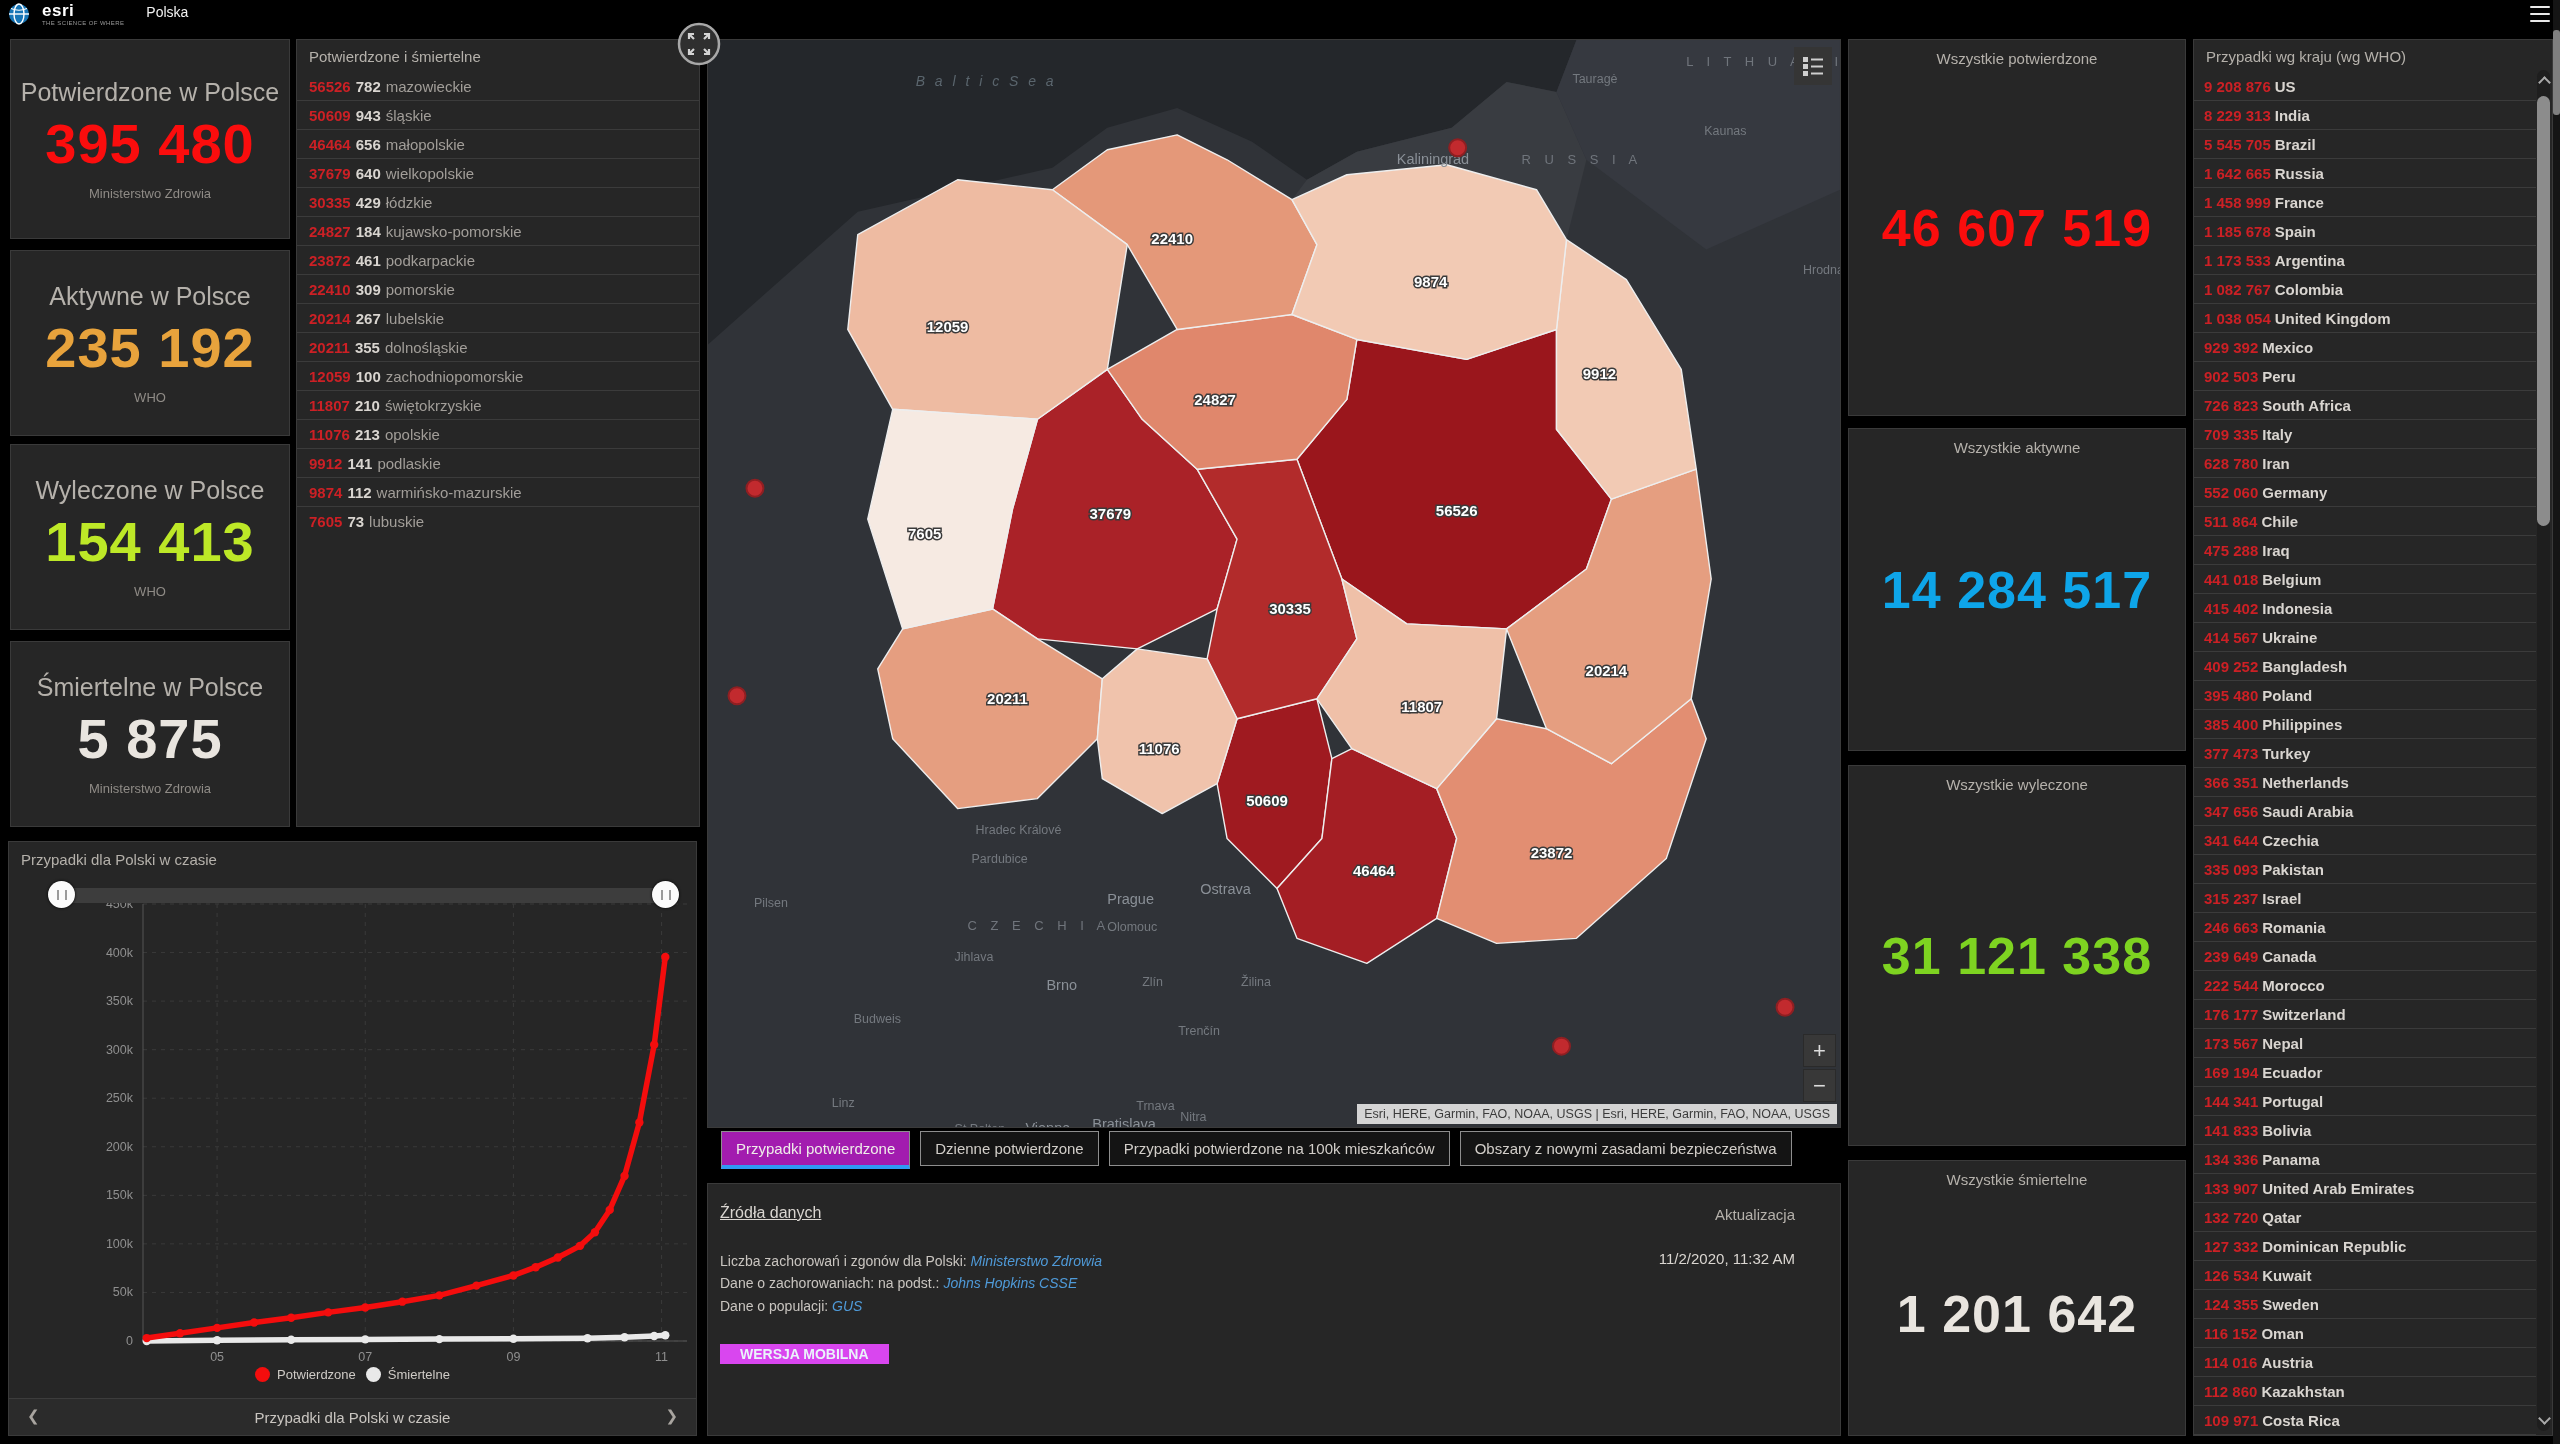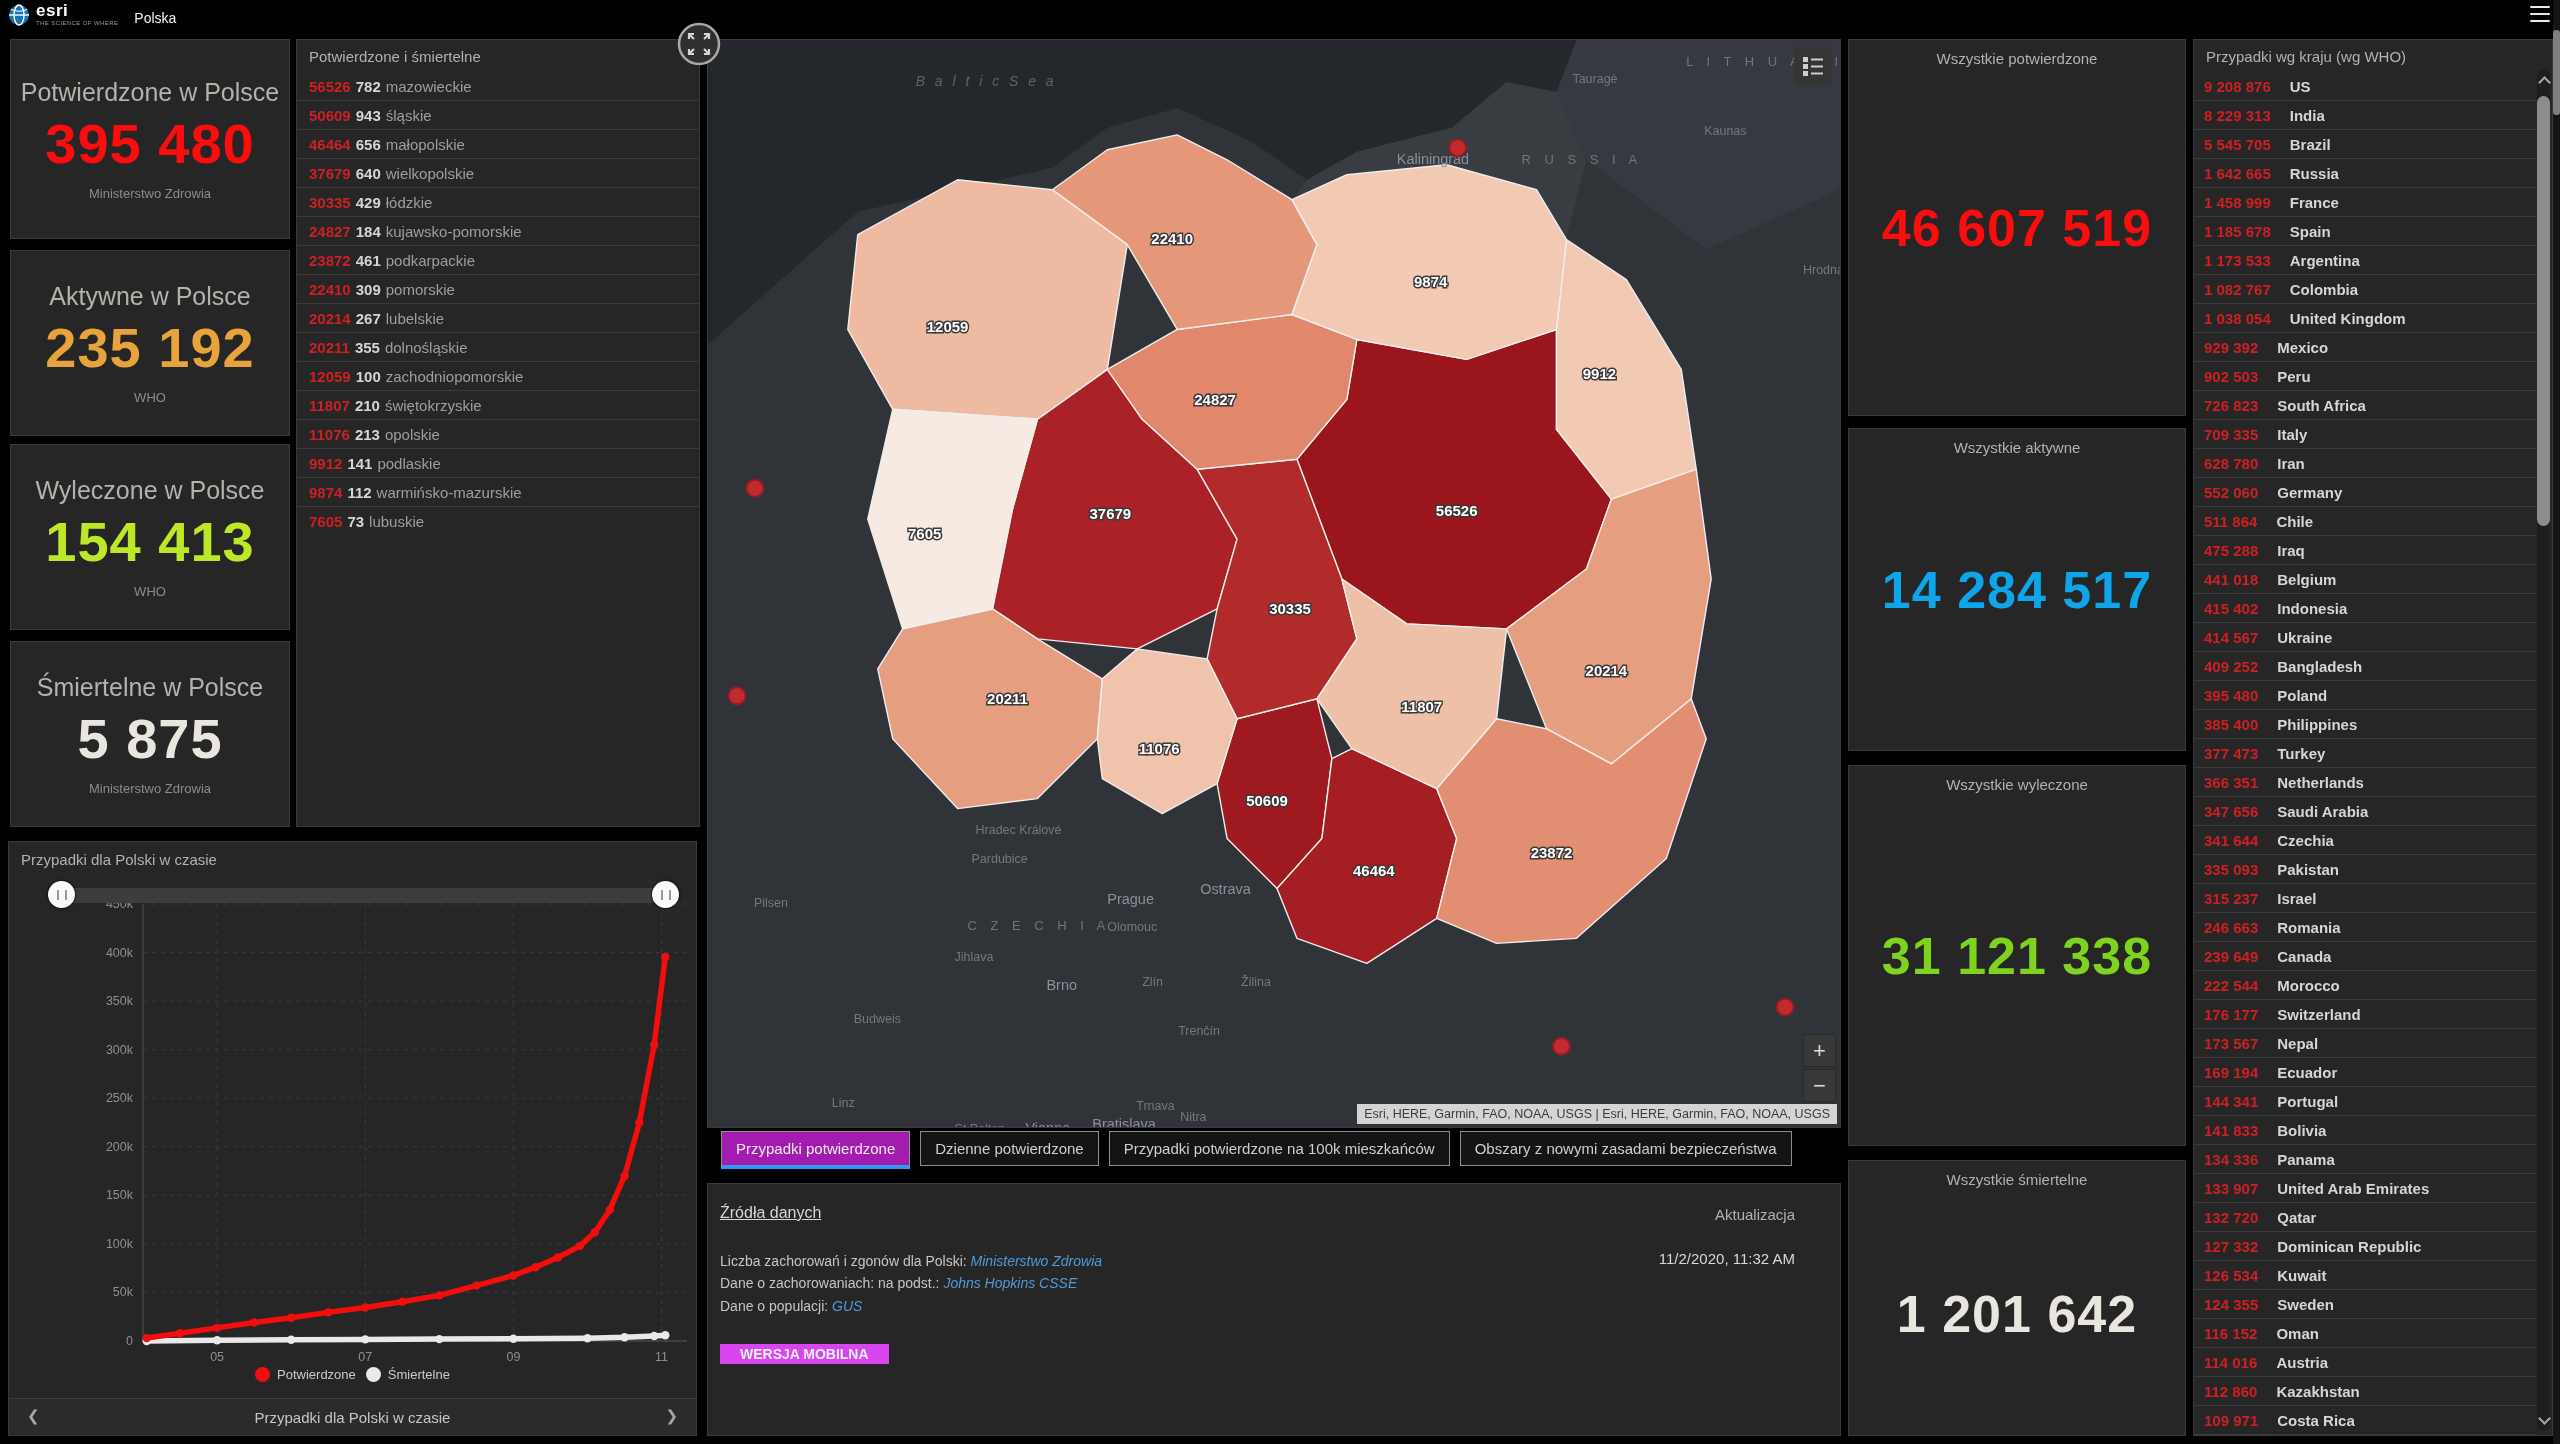--- a/index.html
+++ b/index.html
@@ -1,21 +1,21 @@
 <!DOCTYPE html>
 <html><head>
 <meta charset="utf-8">
 <style>
   html,body{margin:0;padding:0}
   body{width:2560px;height:1444px;background:#000;font-family:"Liberation Sans",sans-serif;overflow:hidden;position:relative;color:#cfcbc6}
   .panel{position:absolute;background:#262626;border:1px solid #3a3a3a;box-sizing:border-box;overflow:hidden}
 
   
   #topbar{position:absolute;left:0;top:0;width:2560px;height:28px;background:#000;display:flex;align-items:center}
-  .logo-wrap{display:flex;align-items:flex-end;margin-left:8px;gap:6px}
+  .logo-wrap{display:flex;align-items:center;margin-left:8px;gap:12px}
   .brand-block{display:flex;flex-direction:column;line-height:1}
   .brand{font-size:17px;font-weight:bold;color:#fff;letter-spacing:.5px}
   .tagline{font-size:6px;color:#9a9a9a;letter-spacing:.4px;margin-top:1px}
   .region{font-size:14px;color:#f2f2f2;margin-left:10px;margin-top:-4px}
   #menu-btn{position:absolute;right:10px;top:6px;width:20px;height:16px;display:flex;flex-direction:column;justify-content:space-between;cursor:pointer}
   #menu-btn div{height:2px;background:#e8e8e8;border-radius:1px}
 
   
   #left-stats{position:absolute;left:10px;top:0;width:280px}
   .stat-card{position:absolute;left:0;width:280px;background:#262626;border:1px solid #3a3a3a;box-sizing:border-box;display:flex;flex-direction:column;align-items:center;justify-content:center;text-align:center}
@@ -88,21 +88,21 @@
   .g-card:nth-of-type(1){top:39px;height:377px}
   .g-card:nth-of-type(2){top:428px;height:323px}
   .g-card:nth-of-type(3){top:765px;height:381px}
   .g-card:nth-of-type(4){top:1160px;height:276px}
   .g-title{position:absolute;top:10px;left:0;right:0;text-align:center;font-size:15px;color:#b5b1ab}
   .g-value{position:absolute;inset:0;display:flex;align-items:center;justify-content:center;font-size:52px;font-weight:bold;letter-spacing:1px}
 
   
   #country-panel{left:2193px;top:39px;width:360px;height:1397px}
   #country-rows{position:absolute;top:32px;left:0;right:16px}
-  .crow{height:28px;display:flex;align-items:center;padding-left:10px;gap:19px;font-size:15px;cursor:pointer}
+  .crow{height:28px;display:flex;align-items:center;padding-left:10px;gap:4px;font-size:15px;cursor:pointer}
   .crow + .crow{border-top:1px solid #3b3b3b}
   #clist-scroll{position:absolute;right:2px;top:30px;bottom:4px;width:13px;background:#1e1e1e;border-radius:7px}
   #clist-thumb{position:absolute;top:26px;left:0;width:13px;height:430px;background:#8c8c8c;border-radius:7px;cursor:grab}
   .chev{position:absolute;left:2.5px;width:7px;height:7px;border-left:2px solid #a9a9a9;border-top:2px solid #a9a9a9}
   #chev-up{top:8px;transform:rotate(45deg)}
   #chev-down{bottom:8px;transform:rotate(225deg)}
 
   
   #page-scroll{position:absolute;right:0;top:0;bottom:0;width:7px;background:#151515}
   #page-thumb{position:absolute;top:30px;left:0;width:7px;height:85px;background:#7f7f7f;border-radius:3px;cursor:grab}

